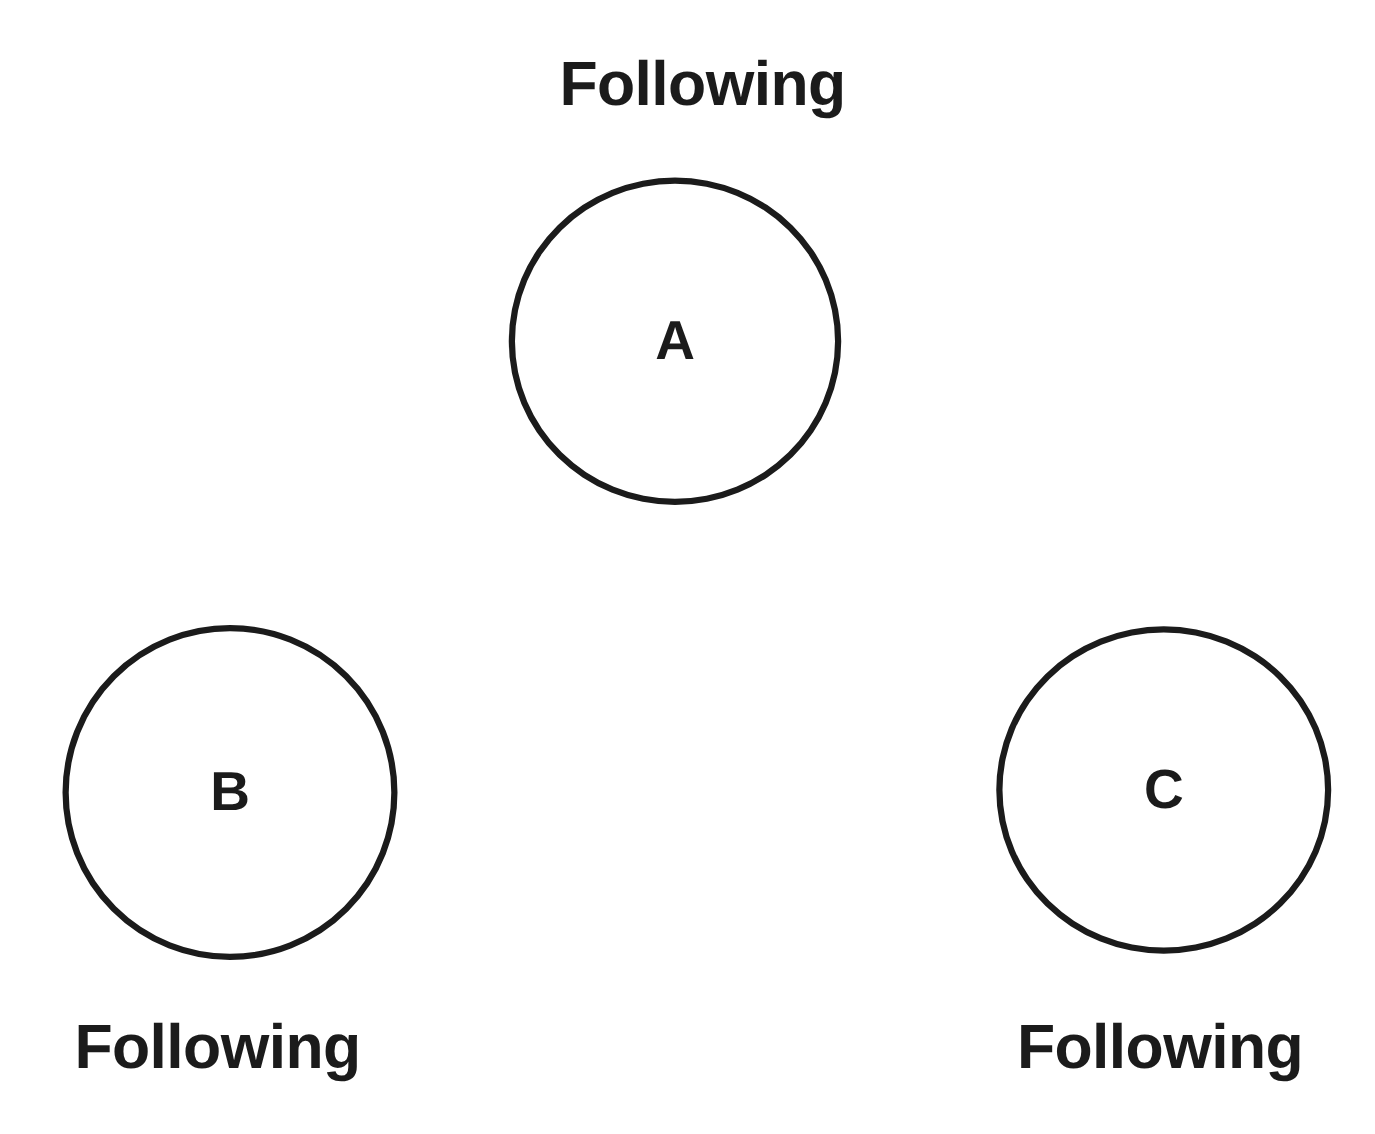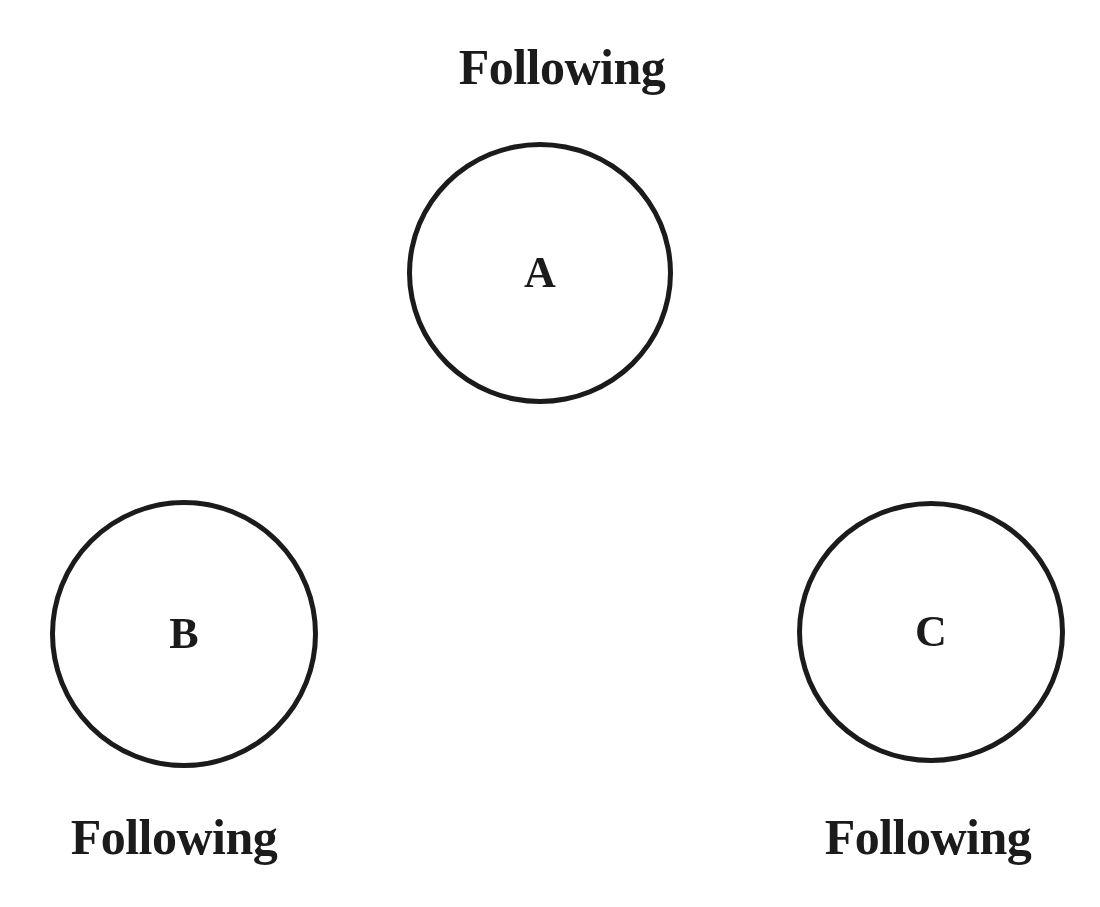--- a/index.html
+++ b/index.html
@@ -11,21 +11,20 @@
     height: 907px;
     background: var(--bg, #ffffff);
     font-family: "Liberation Sans", sans-serif;
     overflow: hidden;
   }
   .canvas {
     position: relative;
     width: 1100px;
     height: 887px;
     background: var(--bg, #ffffff);
-    font-family: Liberation Serif, serif;
   }
   .node-circle {
     position: absolute;
     box-sizing: border-box;
     border: 5px solid var(--stroke, #1b1b1b);
     border-radius: 50%;
     background: var(--bg, #ffffff);
     display: flex;
     align-items: center;
     justify-content: center;

